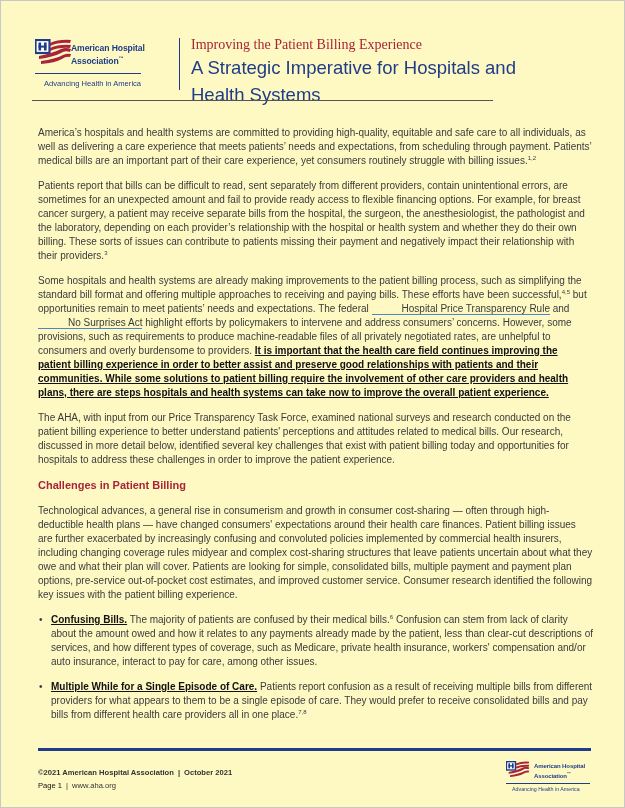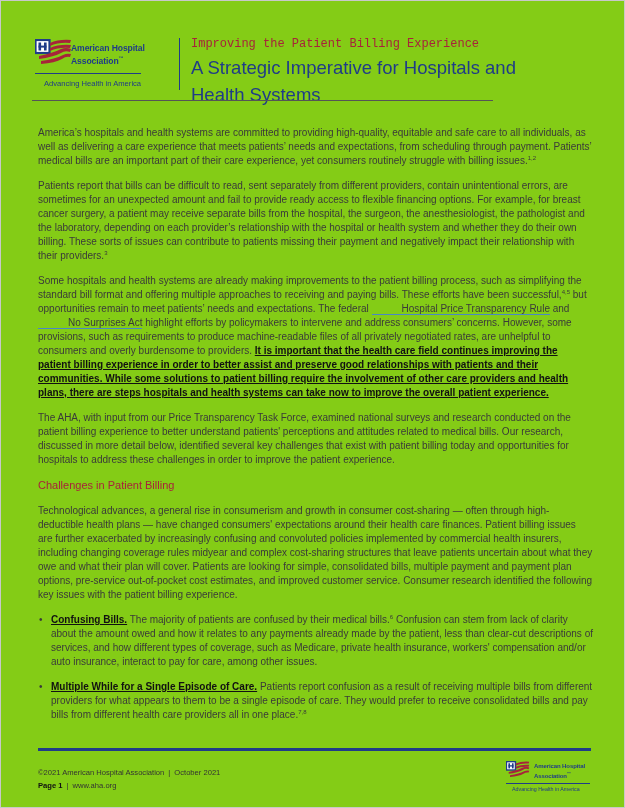--- a/index.html
+++ b/index.html
@@ -3,21 +3,21 @@
   <meta charset="utf-8">
   <style>
     html, body { margin: 0; padding: 0; background: #ffffff; }
     body {
       width: 625px; height: 808px; position: relative; overflow: hidden;
       font-family: "Liberation Sans", sans-serif; color: #333333;
     }
     .page {
       position: absolute; left: 0; top: 0; width: 623px; height: 806px;
       border: 1px solid #c8c8c8; border-left: 1px solid #c8c8c8;
-      background: #84cc16;
+      background: #fef9c3;
     }
     
     .logo {
       position: absolute; left: 34px; top: 38px; width: 112px; height: 56px;
     }
     .logo-mark { position: absolute; left: 0; top: 0; width: 40px; height: 28px; }
     .logo-name {
       position: absolute; left: 36px; top: 4px; font-size: 8.6px; font-weight: bold;
       color: #1f3c88; line-height: 10px; white-space: nowrap; letter-spacing: -0.1px;
     }
@@ -25,58 +25,58 @@
       position: absolute; left: 0px; top: 34px; width: 106px; height: 1px; background: #1f3c88;
     }
     .logo-tag {
       position: absolute; left: 9px; top: 40px; font-size: 7.6px; 
       color: #1f3c88; white-space: nowrap;
     }
     .header-divider {
       position: absolute; left: 178px; top: 37px; width: 1px; height: 52px; background: #1f3c88;
     }
     .supertitle {
-      position: absolute; left: 190px; top: 36px; font-size: 12px; color: #a7243a;
-      white-space: nowrap; font-family: Liberation Mono, monospace;
+      position: absolute; left: 190px; top: 36px; font-size: 14px; color: #a7243a;
+      white-space: nowrap; font-family: Liberation Serif, serif;
     }
     .title {
       position: absolute; left: 190px; top: 53px; width: 380px; font-size: 18.5px;
       color: #1f3c88; line-height: 27px; font-family: "Liberation Sans", sans-serif;
     }
     .header-rule {
       position: absolute; left: 31px; top: 99px; width: 461px; height: 1px; background: #555;
     }
     
     .content {
       position: absolute; left: 37px; top: 125px; width: 555px;
       font-size: 10px; line-height: 14px; color: #3a3a3a;
     }
     .content p { margin: 0 0 11px 0; }
     .content sup { font-size: 6px; line-height: 0; vertical-align: 4px; }
     .content a { color: #3a3a3a; text-decoration: none; border-bottom: 1px solid #4a86c8; padding-left: 30px; }
     .content b { color: #111; text-decoration: underline; }
     .section-heading {
-      font-size: 11px; font-weight: normal; color: #a7243a; margin: 4px 0 12px 0 !important;
+      font-size: 11px; font-weight: bold; color: #a7243a; margin: 4px 0 12px 0 !important;
     }
     ul.bullets { margin: 0; padding: 0 0 0 13px; list-style: none; }
     ul.bullets li { position: relative; margin-bottom: 11px; }
     ul.bullets li .dot {
       position: absolute; left: -12px; top: 0px; font-size: 10px;
     }
     
     .footer-bar {
       position: absolute; left: 37px; top: 747px; width: 553px; height: 3px; background: #1f3c88;
     }
     .footer-line1 {
-      position: absolute; left: 37px; top: 767px; font-size: 7.6px; color: #333; white-space: nowrap;
+      position: absolute; left: 37px; top: 767px; font-size: 7.6px; color: #333; white-space: nowrap; font-weight: bold;
     }
     .footer-line2 {
       position: absolute; left: 37px; top: 780px; font-size: 7.6px; color: #333; white-space: nowrap;
     }
-    .footer-line2 .pg { font-weight: bold; color: #111; margin-top: 38px; }
+    .footer-line2 .pg { font-weight: normal; color: #111; margin-top: 38px; }
     .sep { margin: 0 4px; }
     .footer-logo {
       position: absolute; left: 505px; top: 760px; width: 90px; height: 40px;
     }
     .footer-logo .logo-mark { width: 26px; height: 18px; }
     .footer-logo .logo-name { left: 28px; top: 2px; font-size: 6px; line-height: 7px; }
     .footer-logo .logo-rule { top: 22px; width: 84px; left: 0; }
     .footer-logo .logo-tag { top: 25px; left: 6px; font-size: 5.3px; }
   </style>
 </head>

